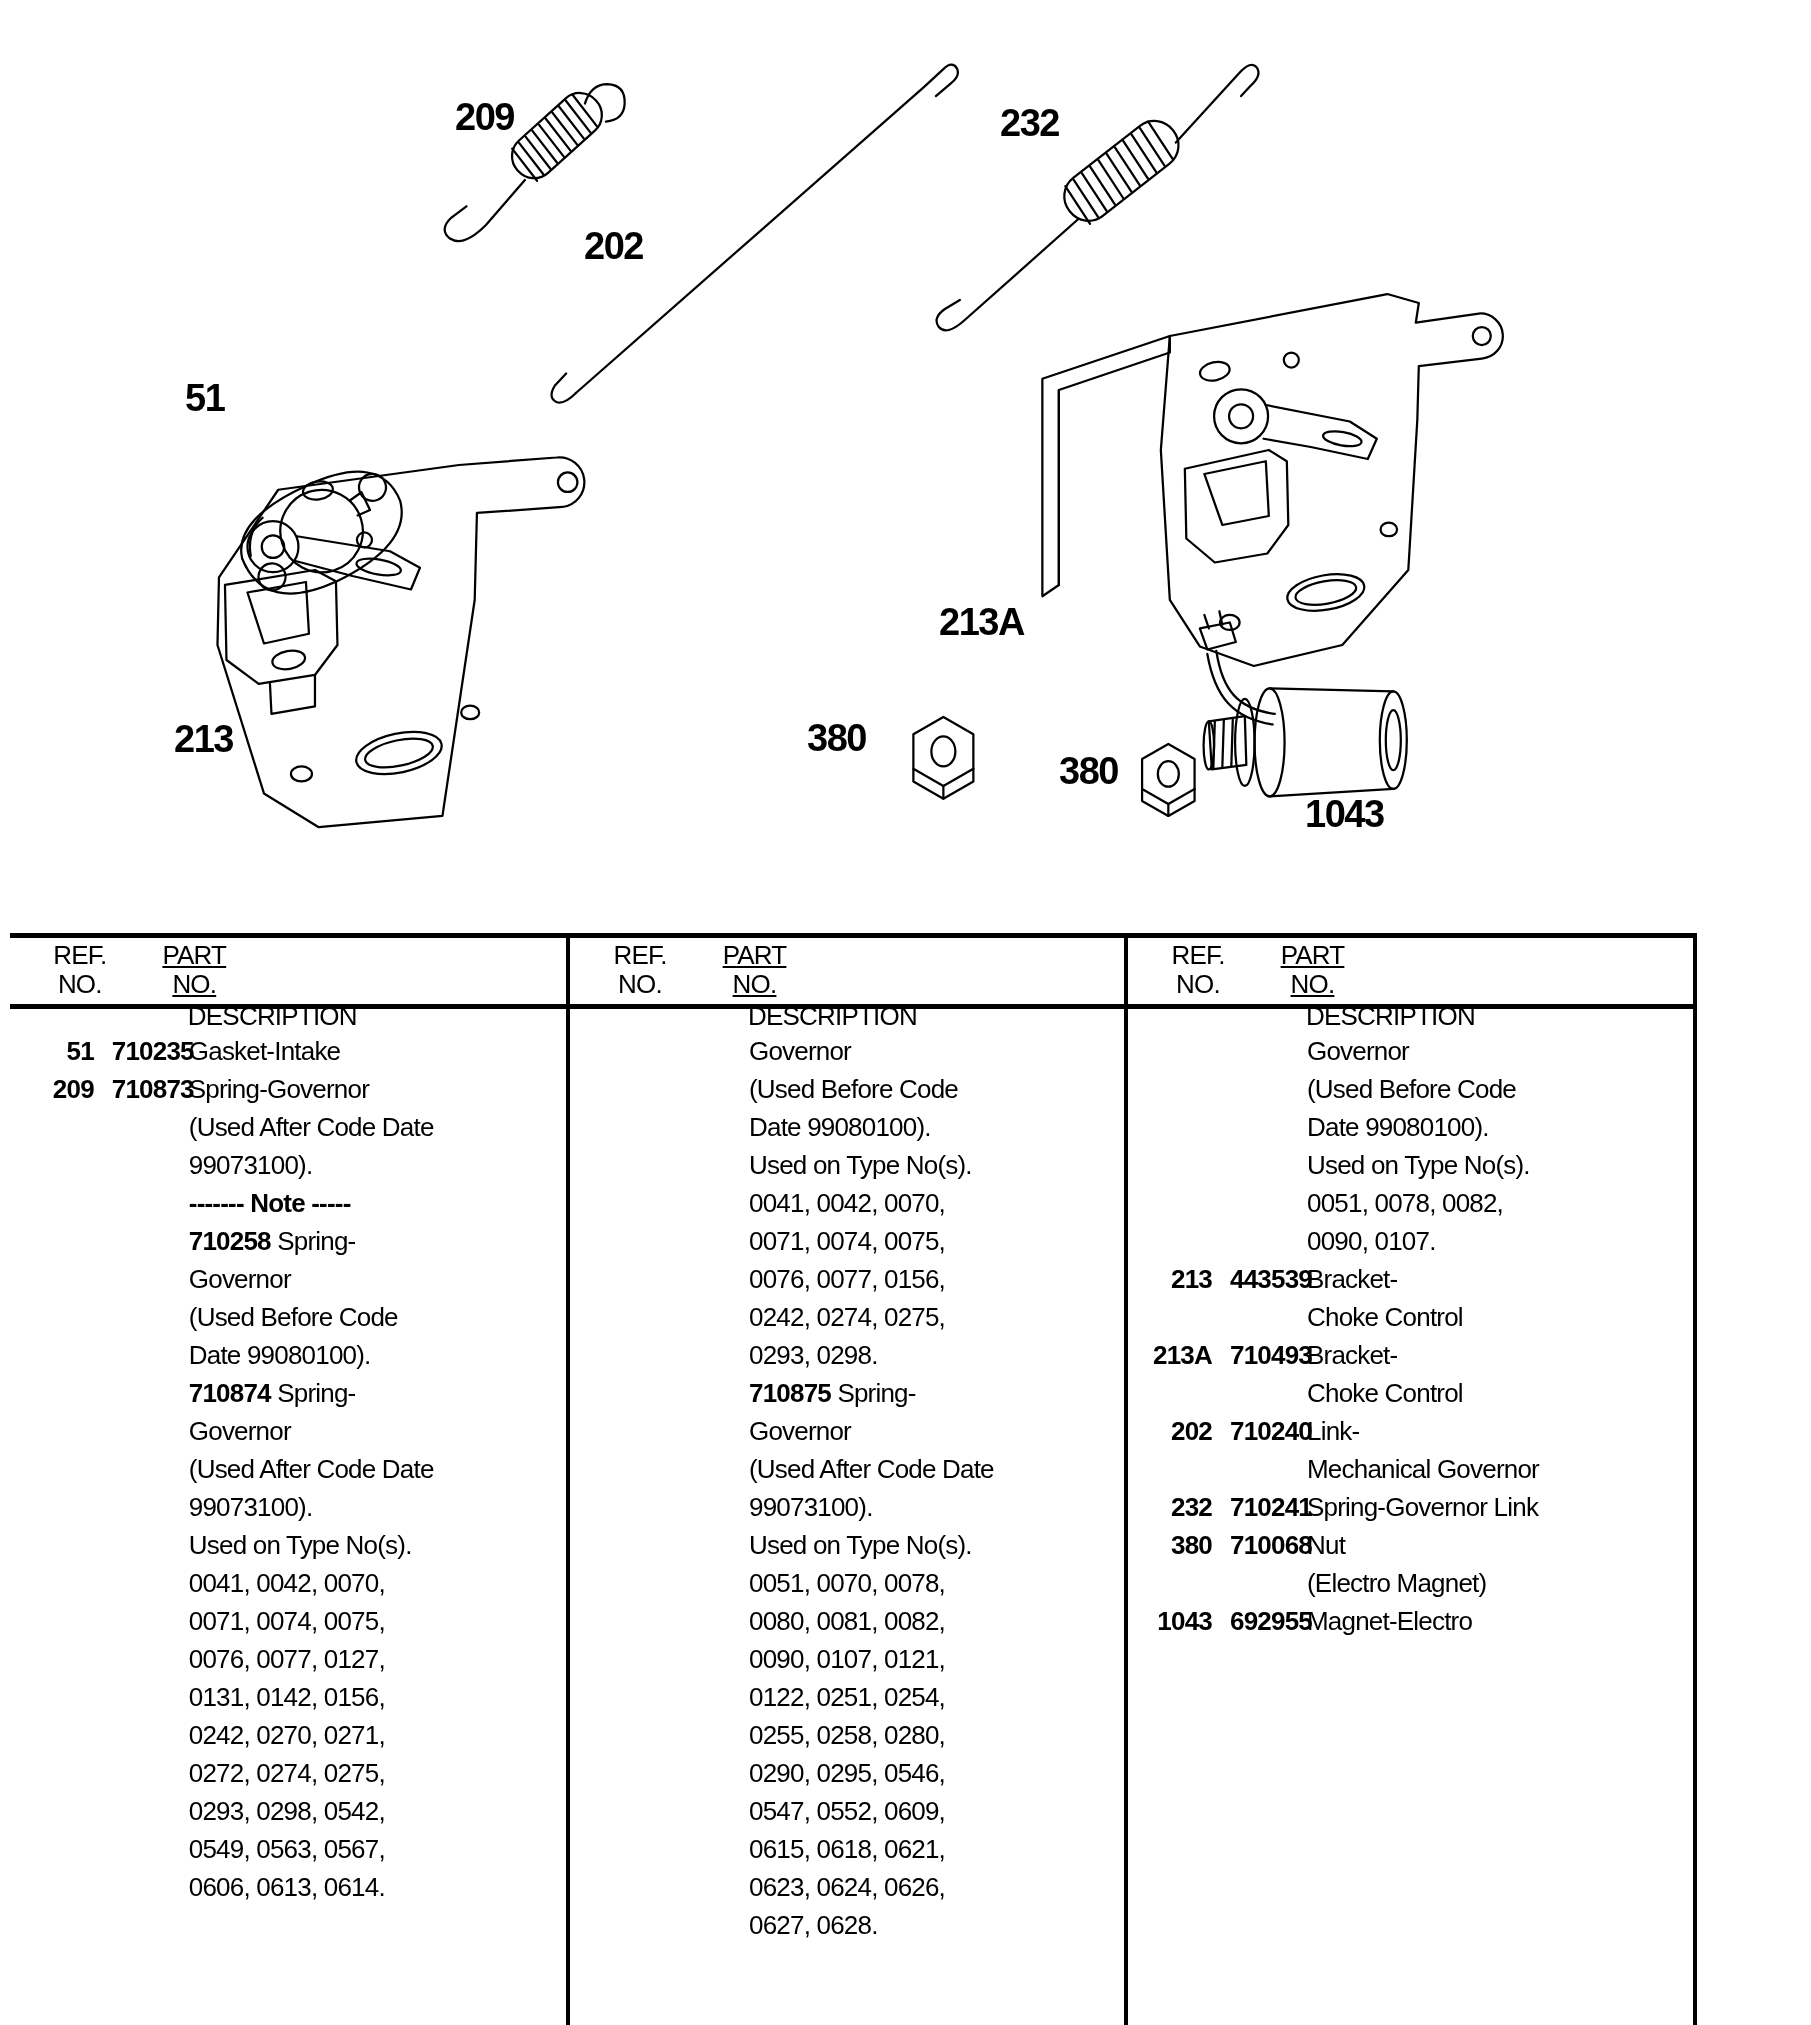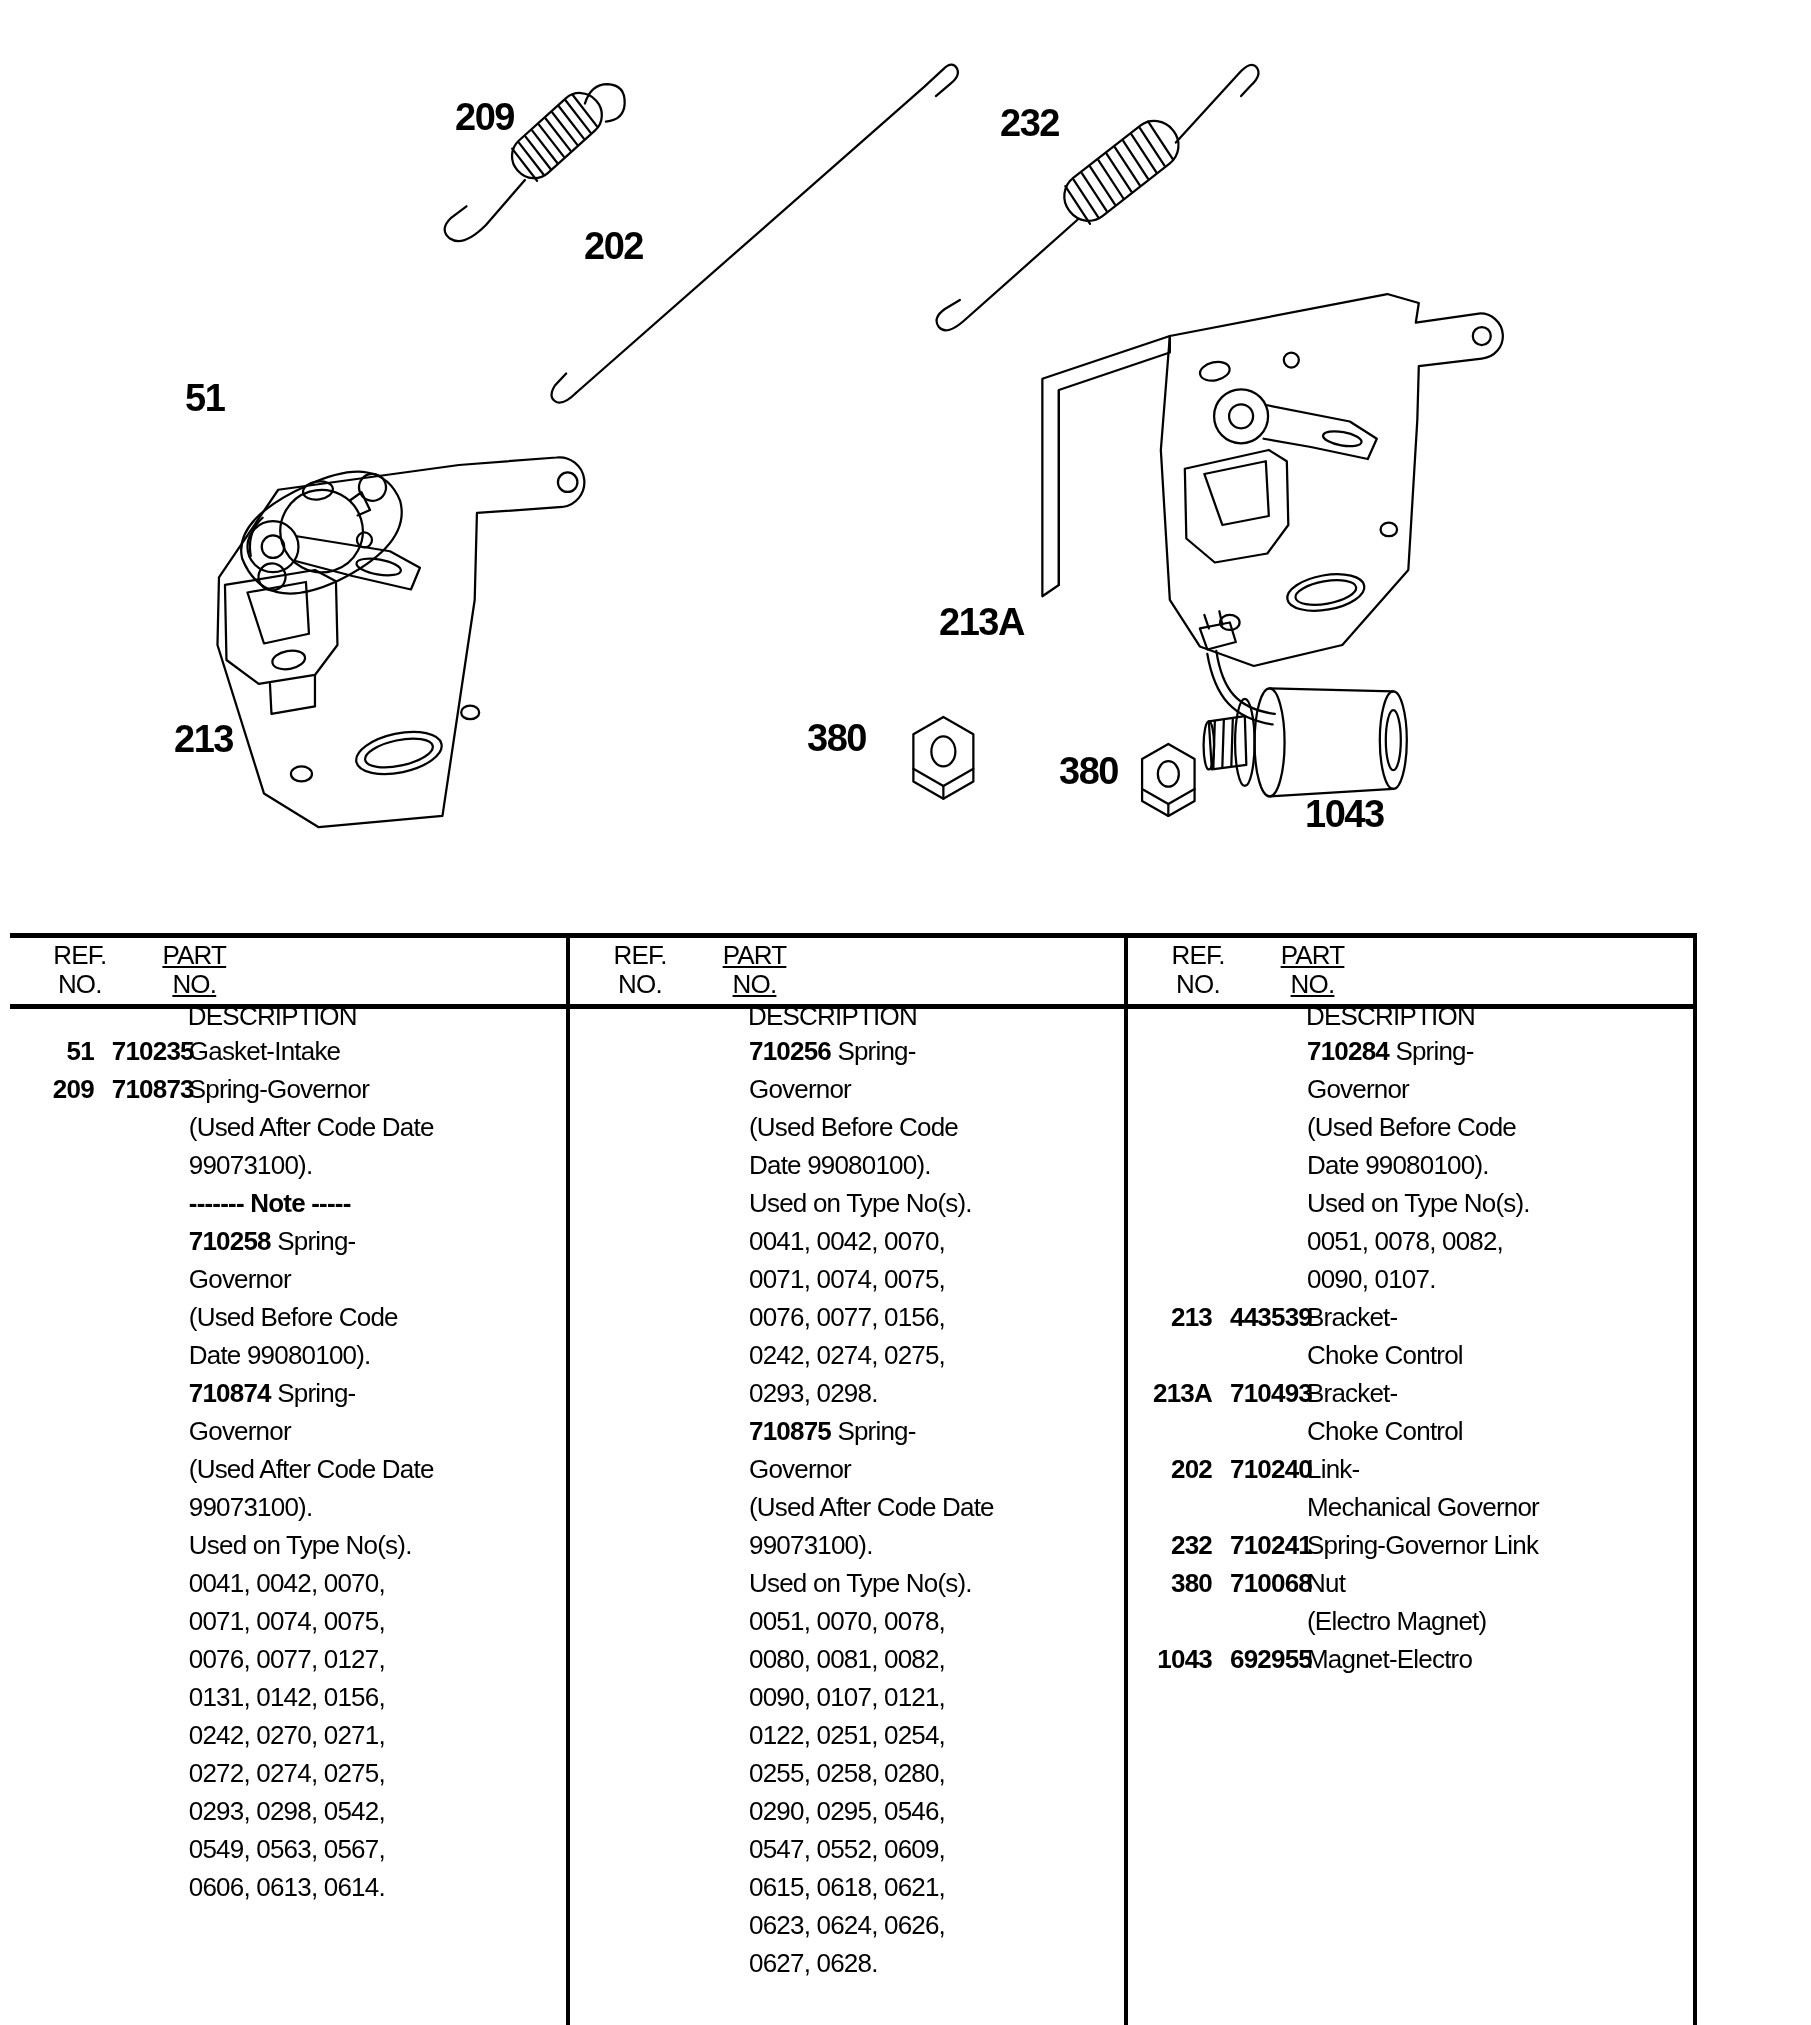--- a/index.html
+++ b/index.html
@@ -309,25 +309,20 @@
   </div>
   <div class="hdr hdr-part">
     <div>PART</div>
     <div>NO.</div>
   </div>
   <div class="hdr hdr-desc">DESCRIPTION</div>
   <div class="rows">
       <div class="t-line">
         <span class="t-ref"></span>
         <span class="t-part"></span>
-        <span class="t-desc"><b>710256</b> Spring-</span>
-      </div>
-      <div class="t-line">
-        <span class="t-ref"></span>
-        <span class="t-part"></span>
         <span class="t-desc">Governor</span>
       </div>
       <div class="t-line">
         <span class="t-ref"></span>
         <span class="t-part"></span>
         <span class="t-desc">(Used Before Code</span>
       </div>
       <div class="t-line">
         <span class="t-ref"></span>
         <span class="t-part"></span>
@@ -448,25 +443,20 @@
   </div>
   <div class="hdr hdr-part">
     <div>PART</div>
     <div>NO.</div>
   </div>
   <div class="hdr hdr-desc">DESCRIPTION</div>
   <div class="rows">
       <div class="t-line">
         <span class="t-ref"></span>
         <span class="t-part"></span>
-        <span class="t-desc"><b>710284</b> Spring-</span>
-      </div>
-      <div class="t-line">
-        <span class="t-ref"></span>
-        <span class="t-part"></span>
         <span class="t-desc">Governor</span>
       </div>
       <div class="t-line">
         <span class="t-ref"></span>
         <span class="t-part"></span>
         <span class="t-desc">(Used Before Code</span>
       </div>
       <div class="t-line">
         <span class="t-ref"></span>
         <span class="t-part"></span>

